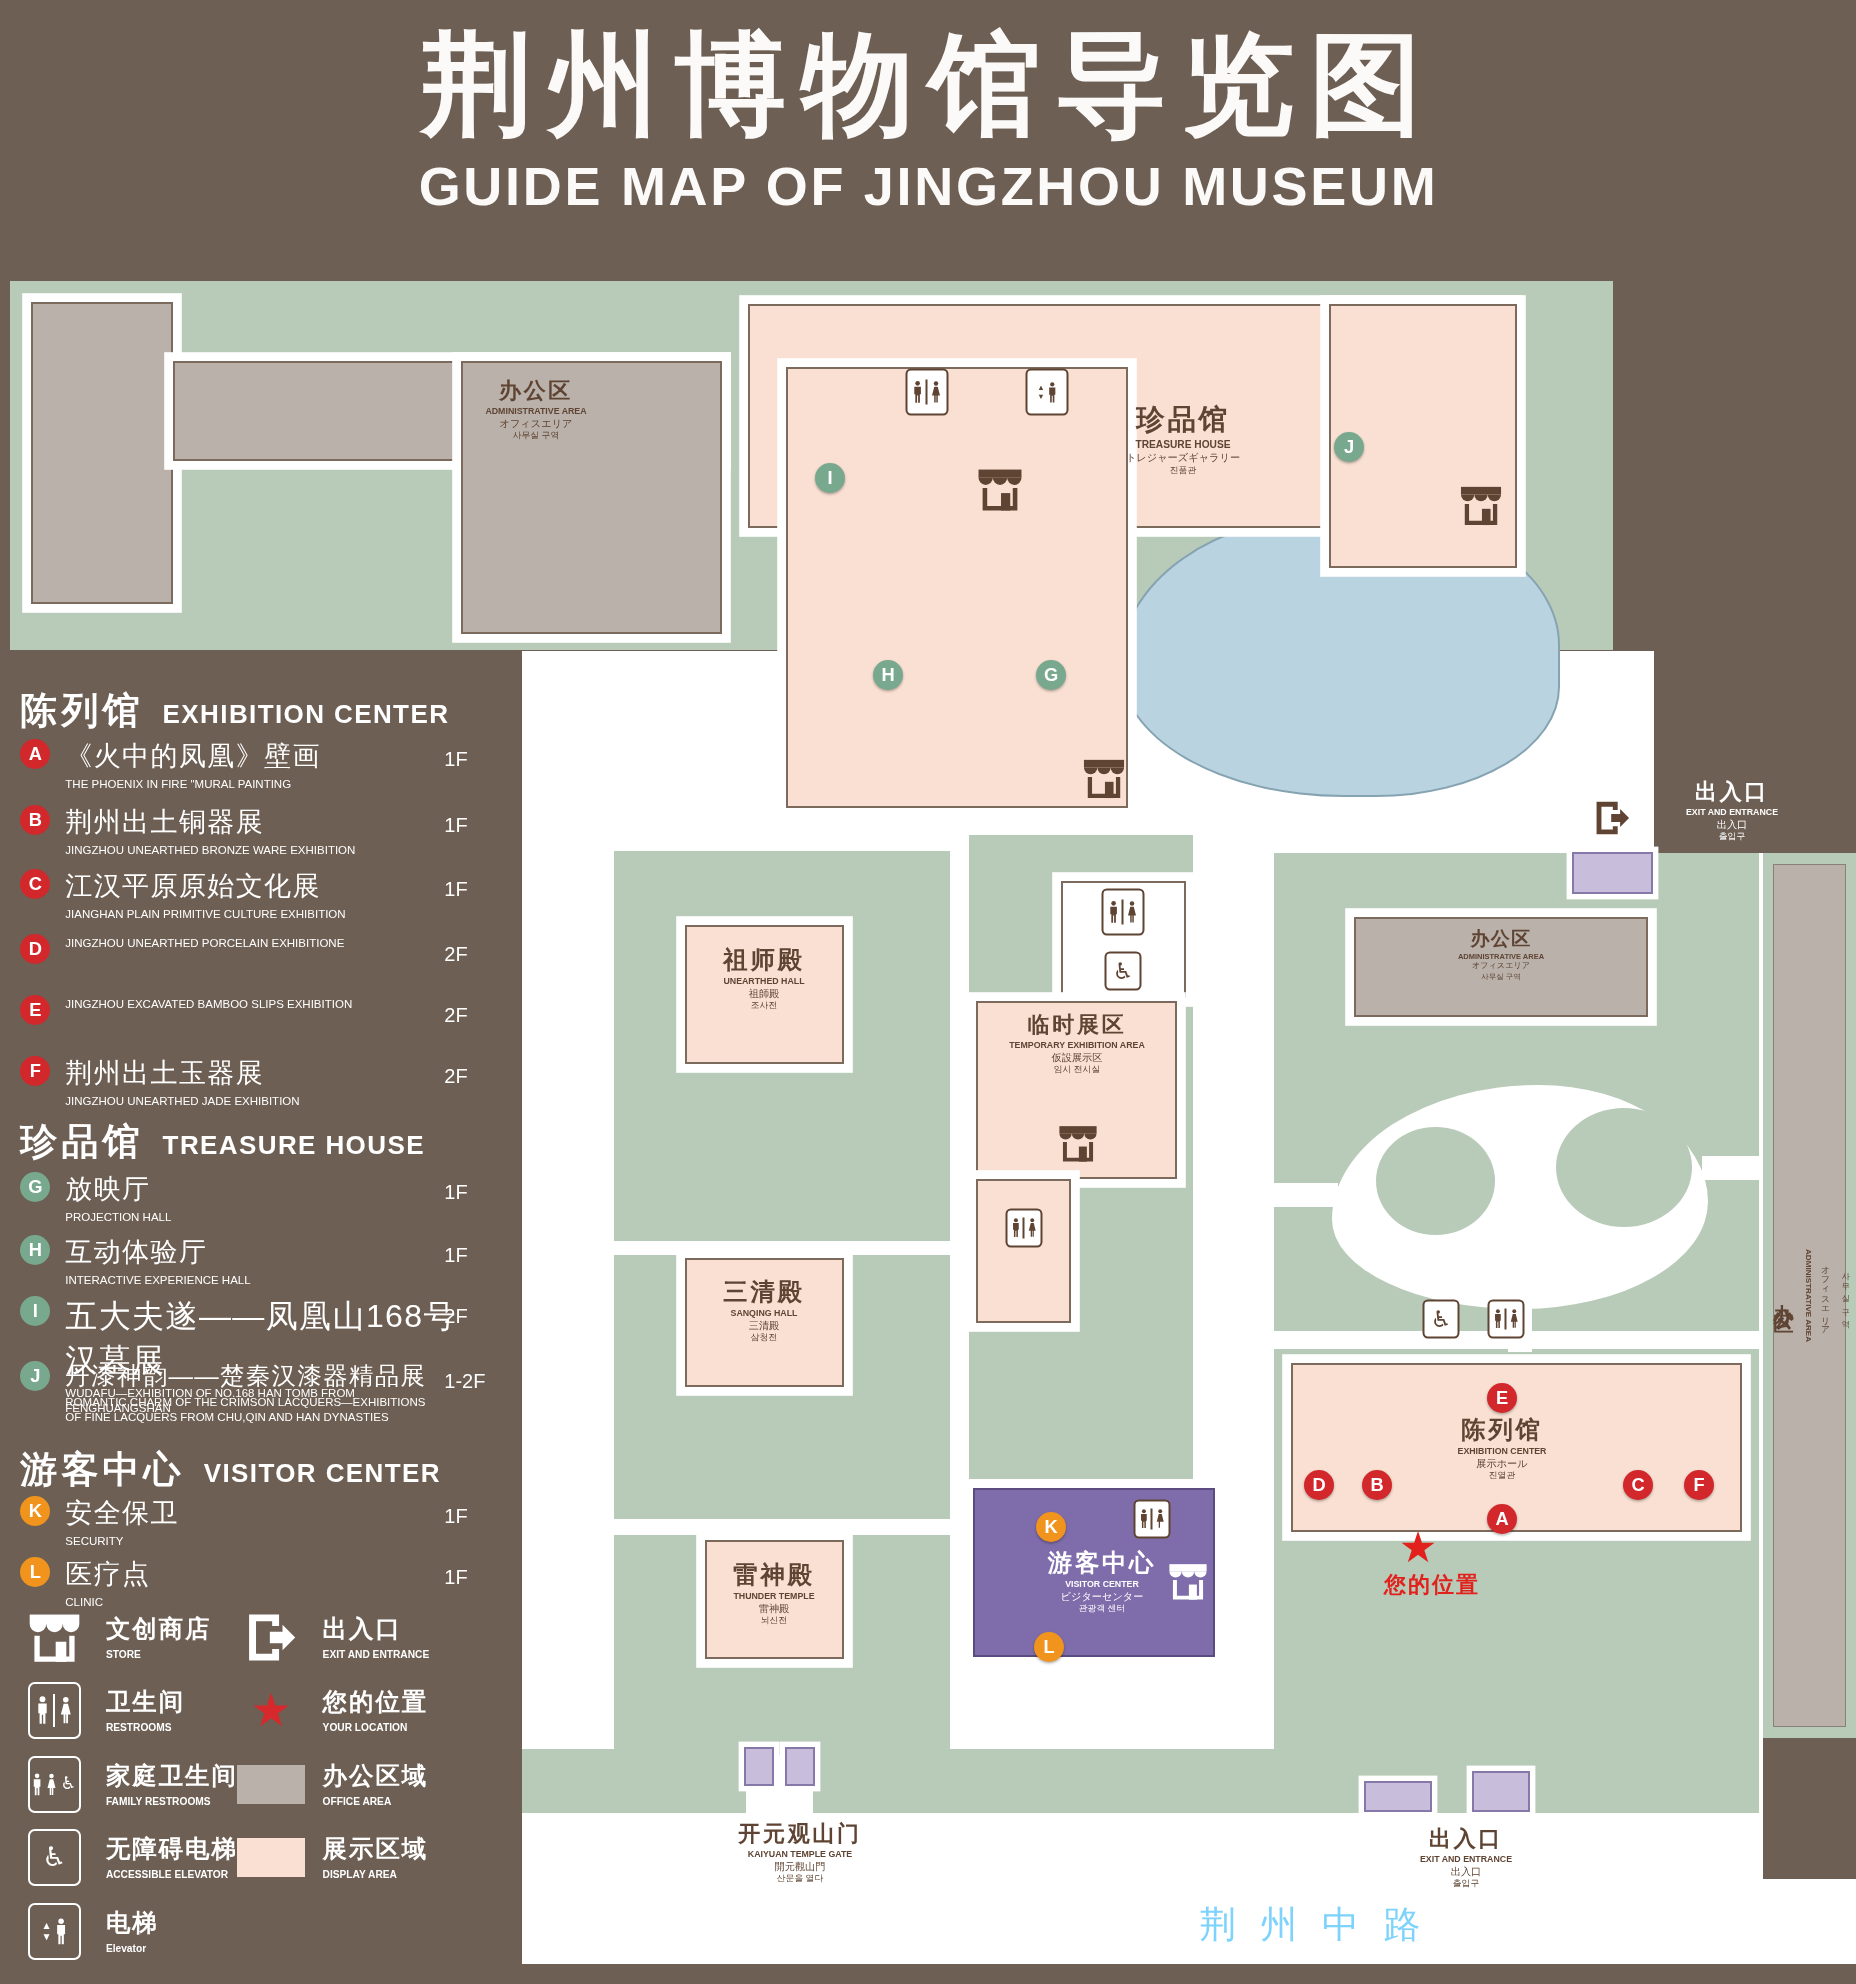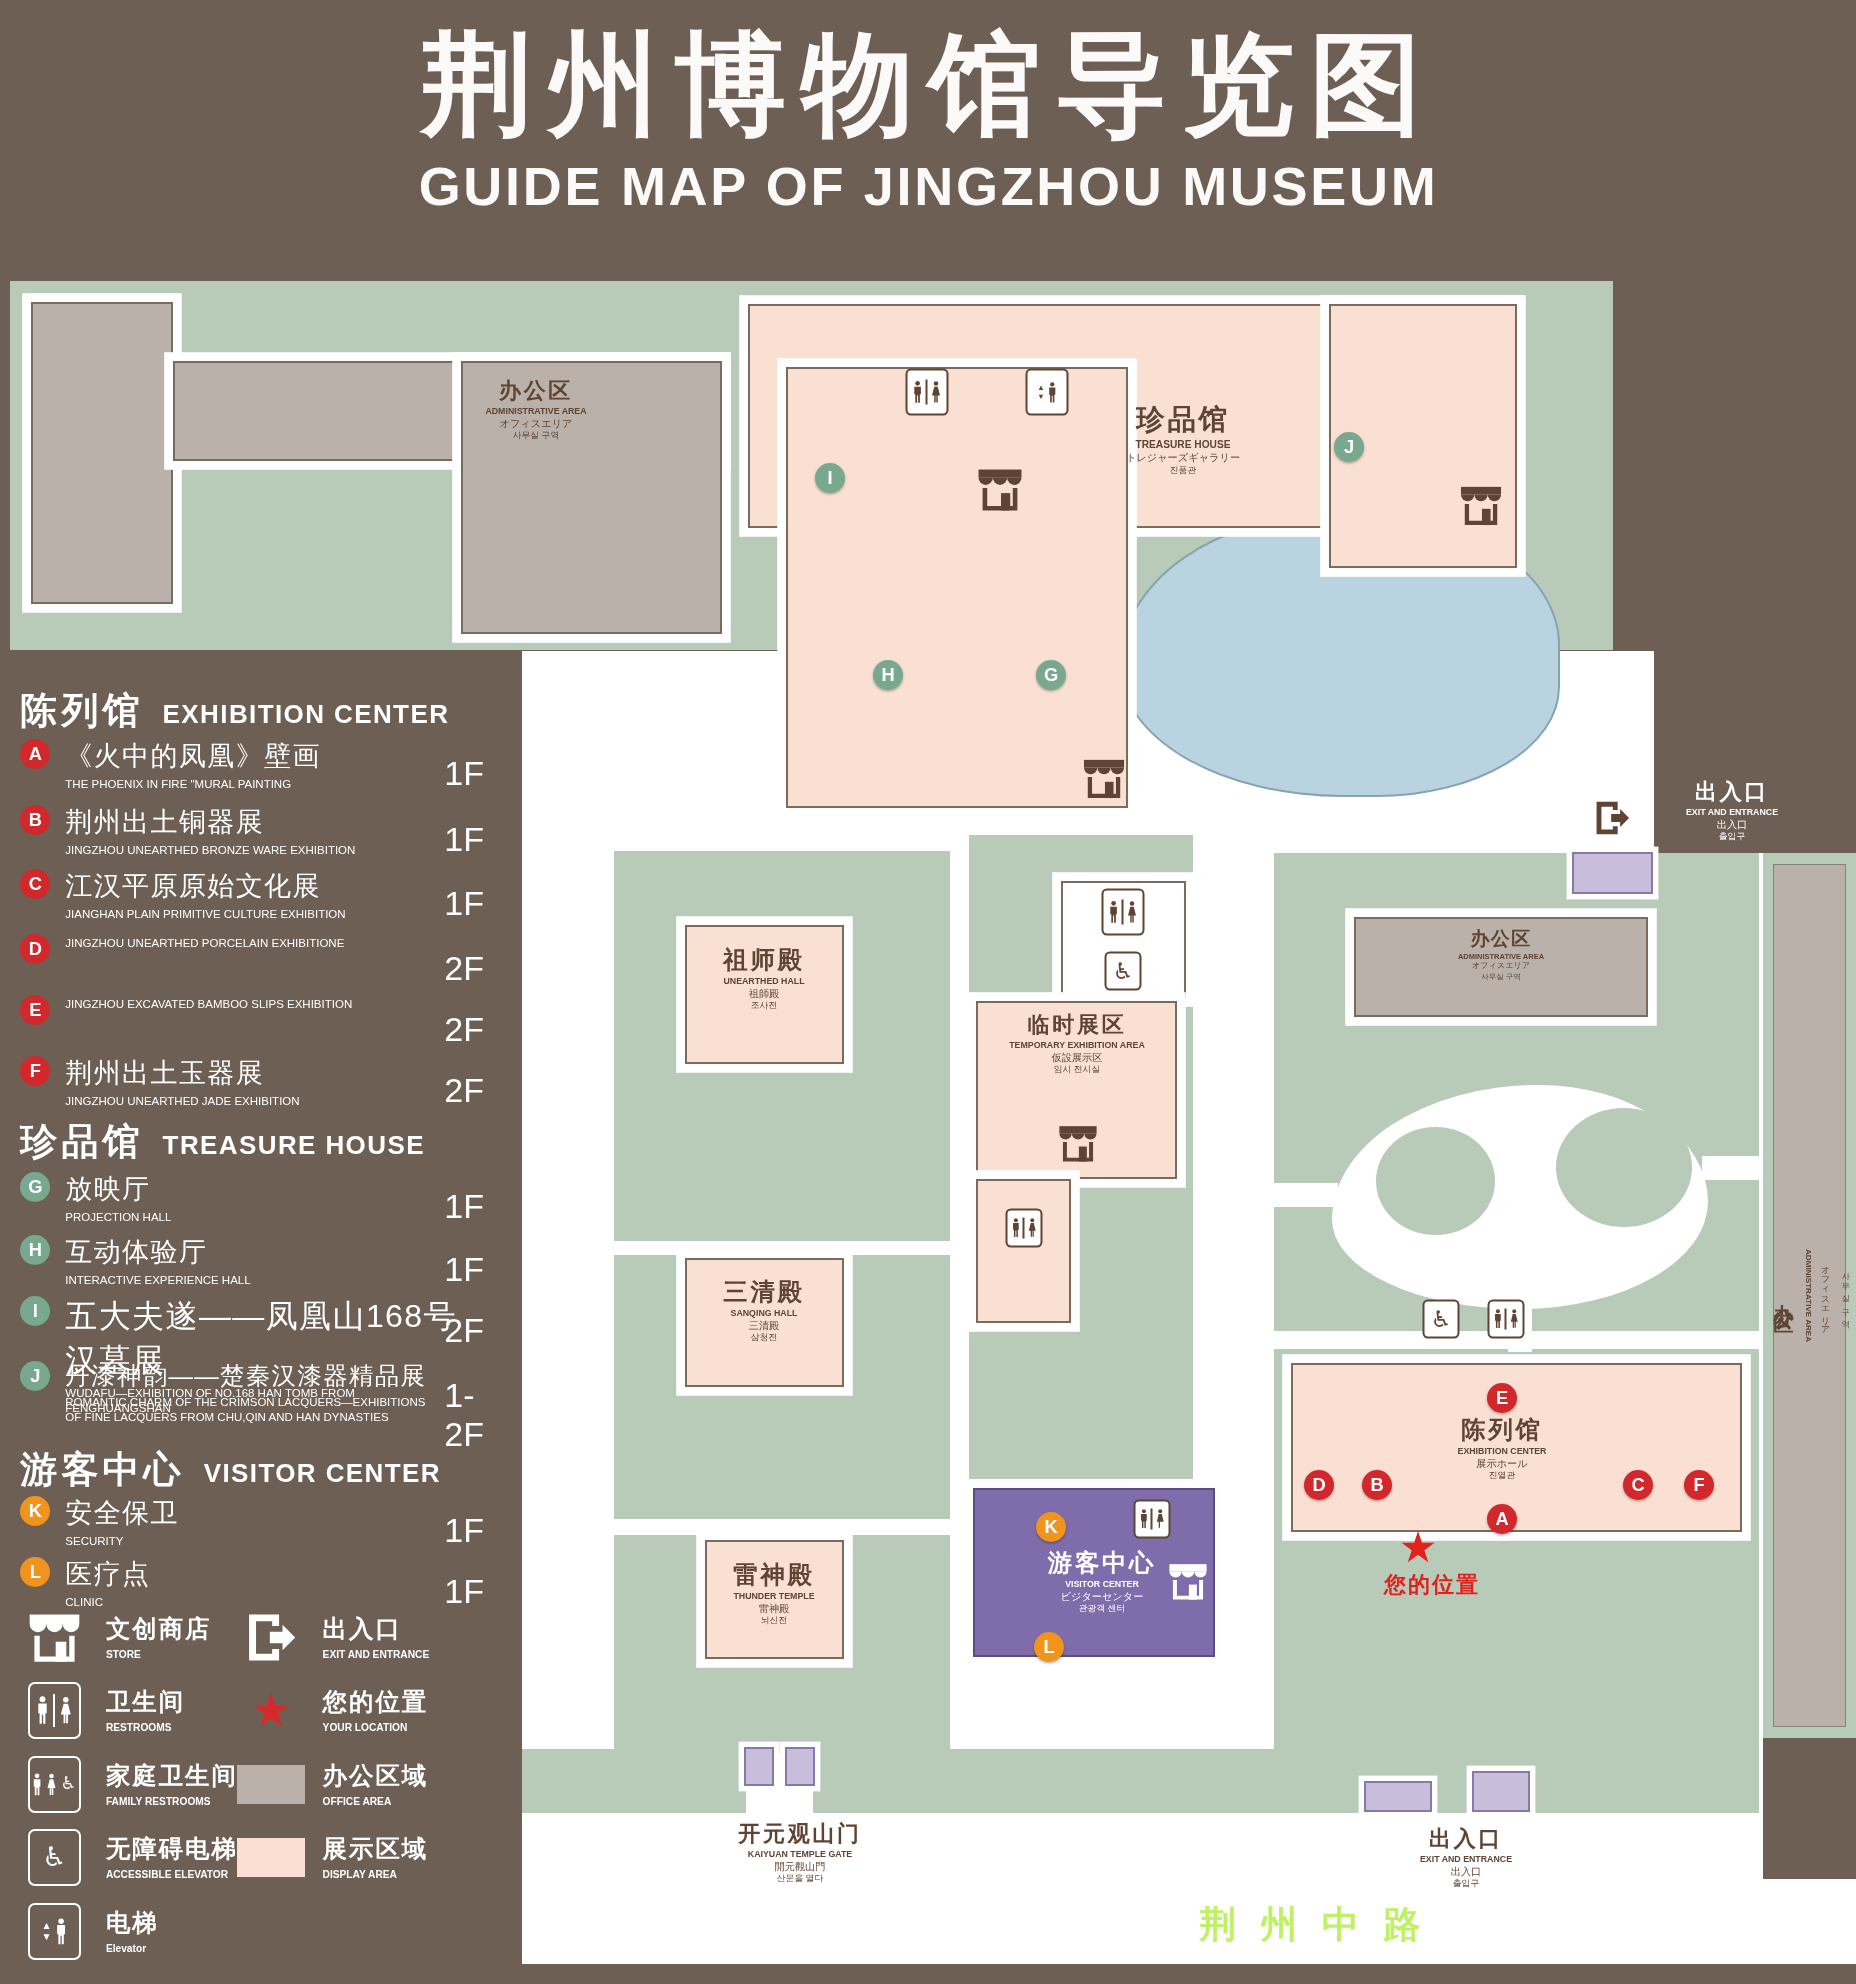--- a/index.html
+++ b/index.html
@@ -42,35 +42,35 @@
 .m-orange{background:#f0941e}
 .mapicon{position:absolute;transform:translate(-50%,-50%);color:#5f4433;display:flex;align-items:center;justify-content:center}
 .iconbox{border:2.7px solid currentColor;background:#fff;border-radius:5.4px;display:flex;align-items:center;justify-content:center;gap:2.7px}
 .box-std{width:43px;height:47px}
 .box-sm{width:37px;height:39px}
 svg.fig{fill:currentColor}
 .vline{width:2px;height:24.4px;background:currentColor}
 .vline-lg{width:2.7px;height:33px;background:currentColor}
 .star{position:absolute;transform:translate(-50%,-50%);color:#e2211c;font-size:43px;line-height:1}
 .loc-text{position:absolute;transform:translateX(-50%);color:#e2211c;font-size:22px;font-weight:bold;letter-spacing:2px}
-.road-label{position:absolute;transform:translateX(-50%);color:#bef264;font-size:37px;font-weight:bold;letter-spacing:24.4px;white-space:nowrap}
+.road-label{position:absolute;transform:translateX(-50%);color:#7dd3fc;font-size:37px;font-weight:normal;letter-spacing:24.4px;white-space:nowrap}
 .vstrip{position:absolute;display:flex;flex-direction:row;align-items:center;justify-content:center;gap:6.8px;color:#5f4433}
 .vstrip span{writing-mode:vertical-rl;display:block}
 .vstrip .zh{font-size:20.3px;font-weight:bold;letter-spacing:5.4px}
 .vstrip .en{font-size:8.1px;font-weight:bold}
 .vstrip .ja{font-size:8.8px}
 .vstrip .ko{font-size:8.1px;letter-spacing:2.7px}
 .sec-h{position:absolute;color:#fff;white-space:nowrap}
 .sec-h .zh{font-size:37px;font-weight:bold;letter-spacing:4.1px}
 .sec-h .en{font-size:26px;font-weight:bold;margin-left:19px;letter-spacing:1.4px}
 .litem{position:absolute;left:20.3px;width:468px;color:#fff}
 .badge{position:absolute;left:0;top:1.4px;width:30px;height:30px;border-radius:50%;display:flex;align-items:center;justify-content:center;font-size:18.3px;font-weight:bold;color:#fff}
 .li-zh{margin-left:45px;font-size:27px;letter-spacing:1.4px}
 .li-en{margin-left:45px;font-size:11.5px;margin-top:2.7px;max-width:369px;line-height:1.3}
-.li-floor{position:absolute;left:424px;top:16px;font-size:34px}
+.li-floor{position:absolute;left:424px;top:10px;font-size:20px}
 .sym{position:absolute;display:flex;align-items:flex-start;gap:17.6px;color:#fff}
 .sym .icn{width:68px;display:flex;justify-content:center;align-items:center;min-height:58px}
 .sym .txt{padding-top:5.4px}
 .sym .txt .zh{font-size:24.4px;font-weight:bold;letter-spacing:2px}
 .sym .txt .en{font-size:10.2px;font-weight:bold;margin-top:4.1px}
 .lbox{width:53px;height:57px;border:2.7px solid #fff;border-radius:6.8px;display:flex;align-items:center;justify-content:center;gap:3.4px;color:#fff;background:transparent}
 .swatch{width:68px;height:39px}
 .sw-gray{background:#b9b1aa}
 .sw-pink{background:#f9e0d3}
 .wheel{font-size:27px;line-height:1}

